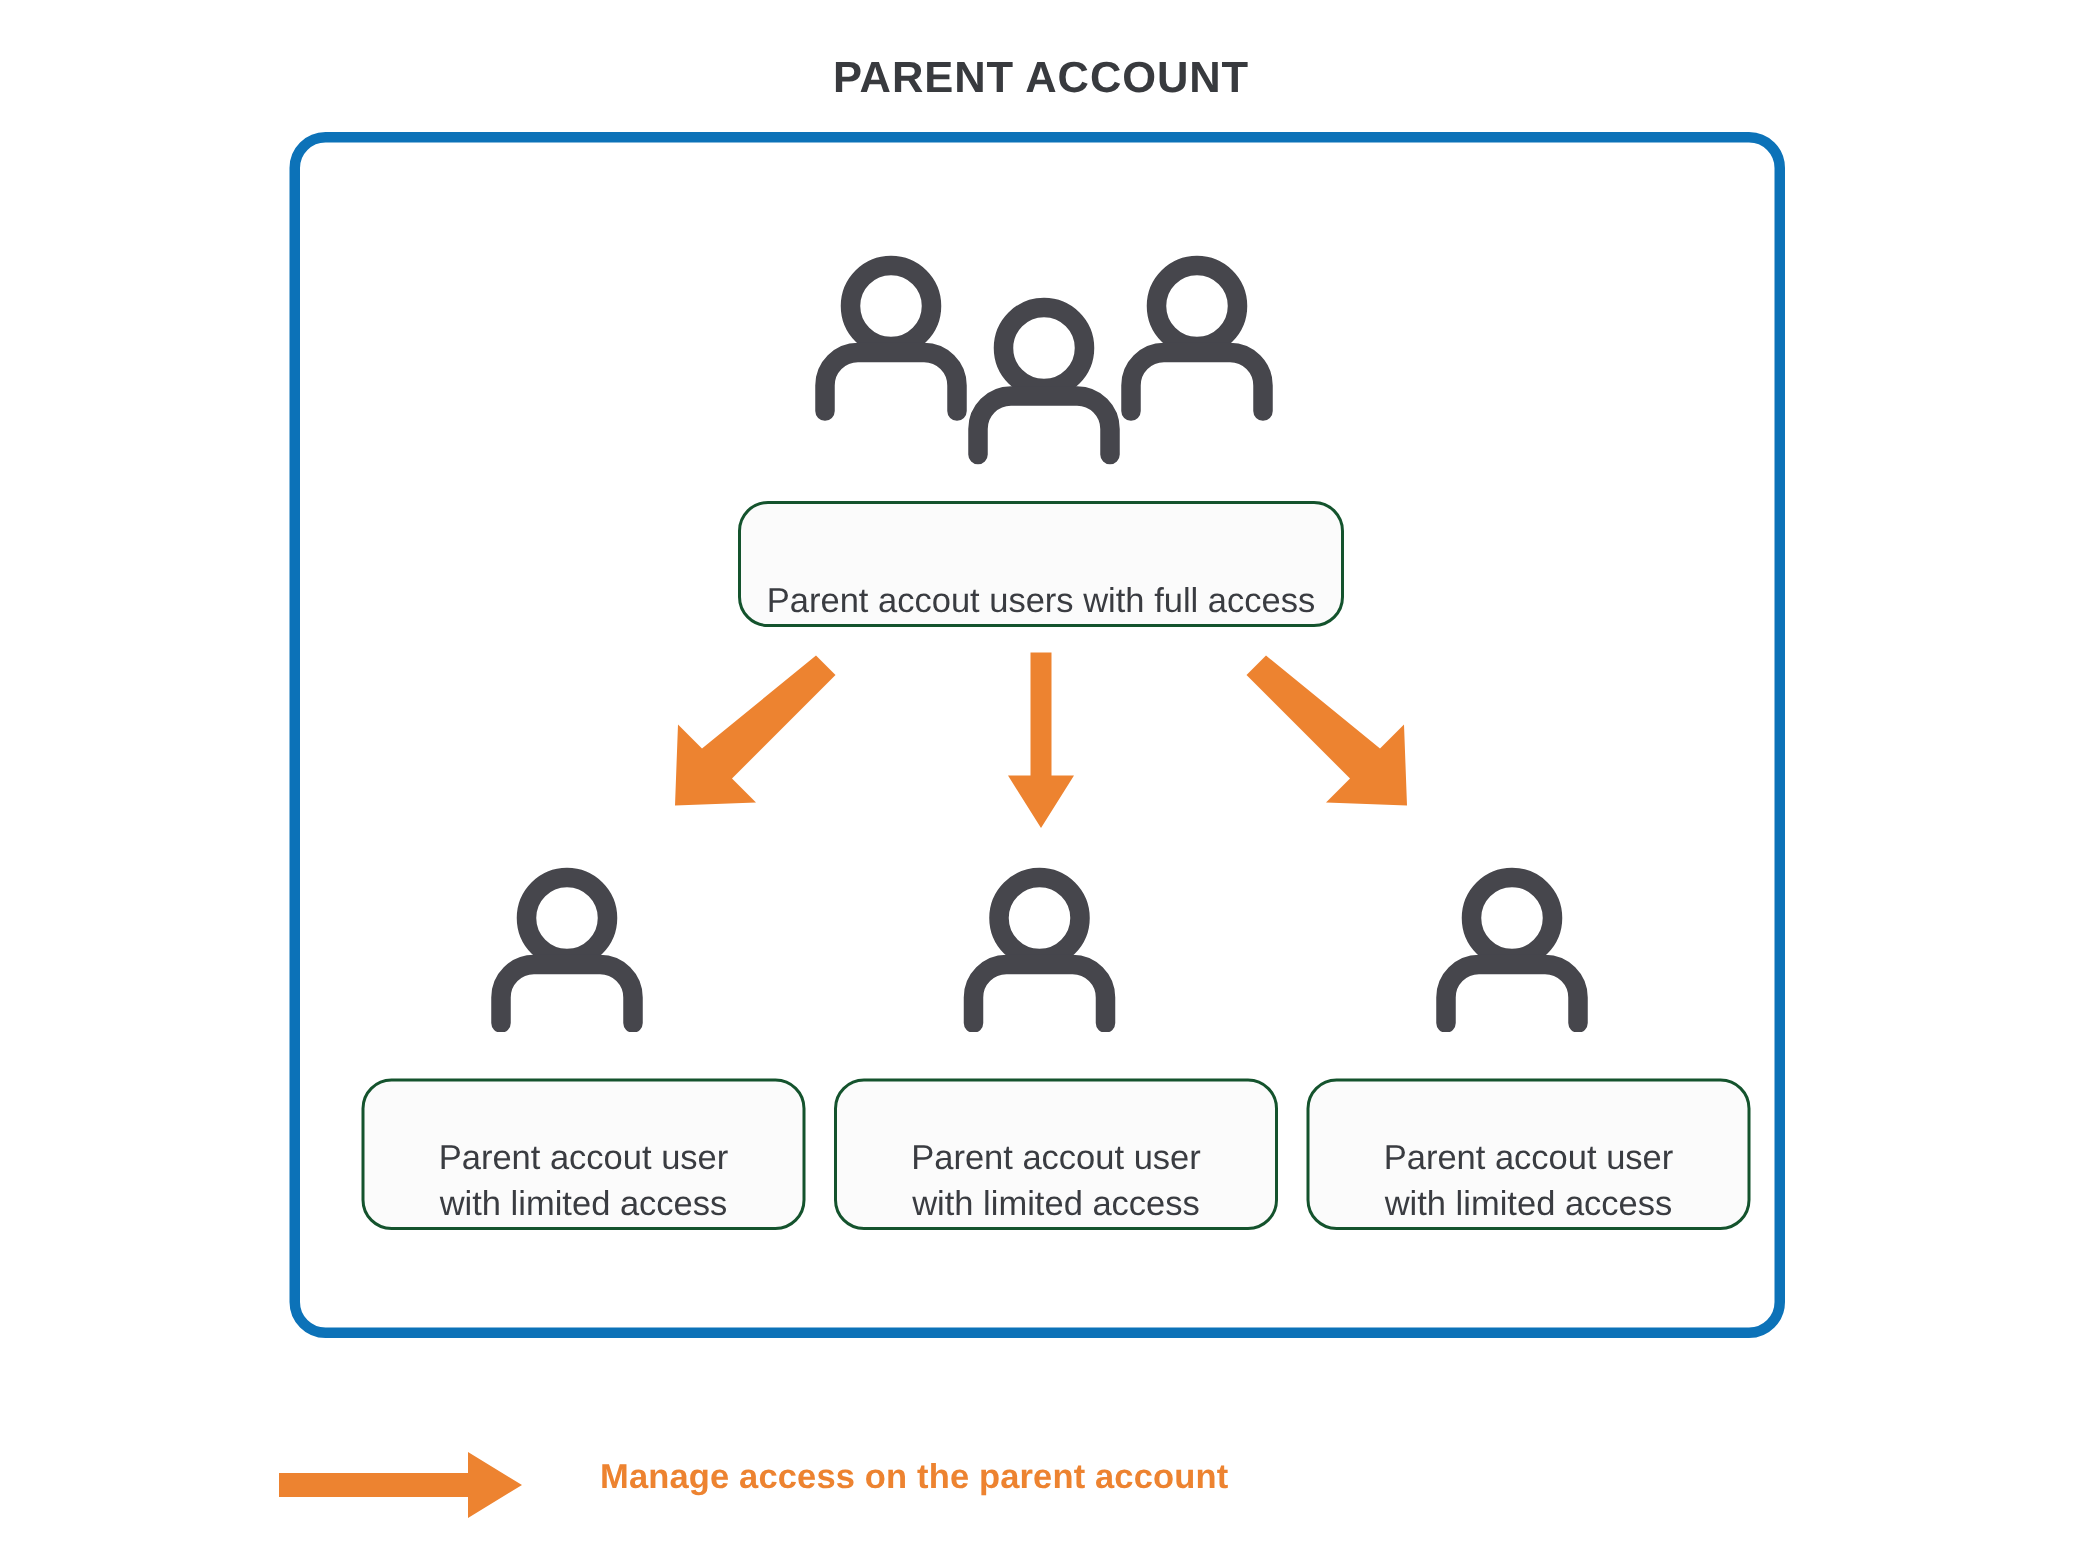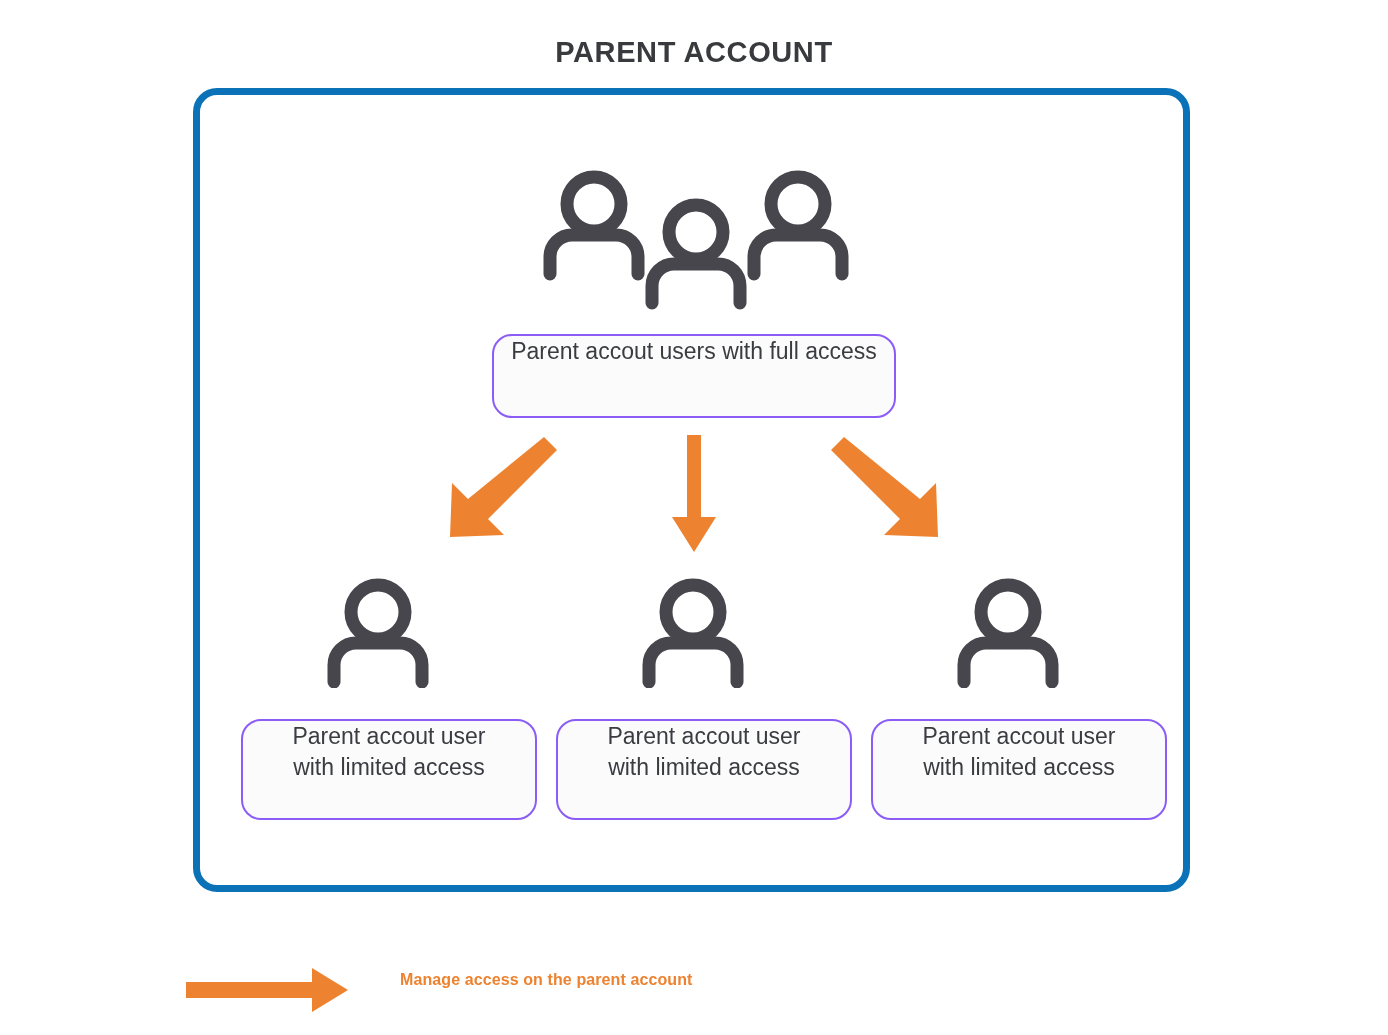--- a/index.html
+++ b/index.html
@@ -65,25 +65,25 @@
     height: 110px;
   }
   .icon-person-single.left   { left: 318px; top: 578px; }
   .icon-person-single.center { left: 633px; top: 578px; }
   .icon-person-single.right  { left: 948px; top: 578px; }
 
   
   .label-box {
     position: absolute;
     box-sizing: border-box;
-    border: 2px solid #8b5cf6;
+    border: 2px solid #14532d;
     border-radius: 20px;
     background: #fbfbfb;
     display: flex;
-    align-items: flex-start;
+    align-items: flex-end;
     justify-content: center;
     text-align: center;
     color: #3a3c41;
     font-size: 23px;
     line-height: 1.35;
     padding: 0 10px;
   }
   .label-box.top {
     left: 492px;
     top: 334px;
@@ -121,21 +121,21 @@
     position: absolute;
     left: 0;
     top: 6px;
     width: 170px;
     height: 48px;
   }
   .legend-text {
     position: absolute;
     left: 214px;
     top: 11px;
-    font-size: 16px;
+    font-size: 23px;
     font-weight: bold;
     color: #ed8330;
     letter-spacing: 0.1px;
     white-space: nowrap;
   }
 </style>
 </head>
 <body>
 
 <div id="diagram-root">

